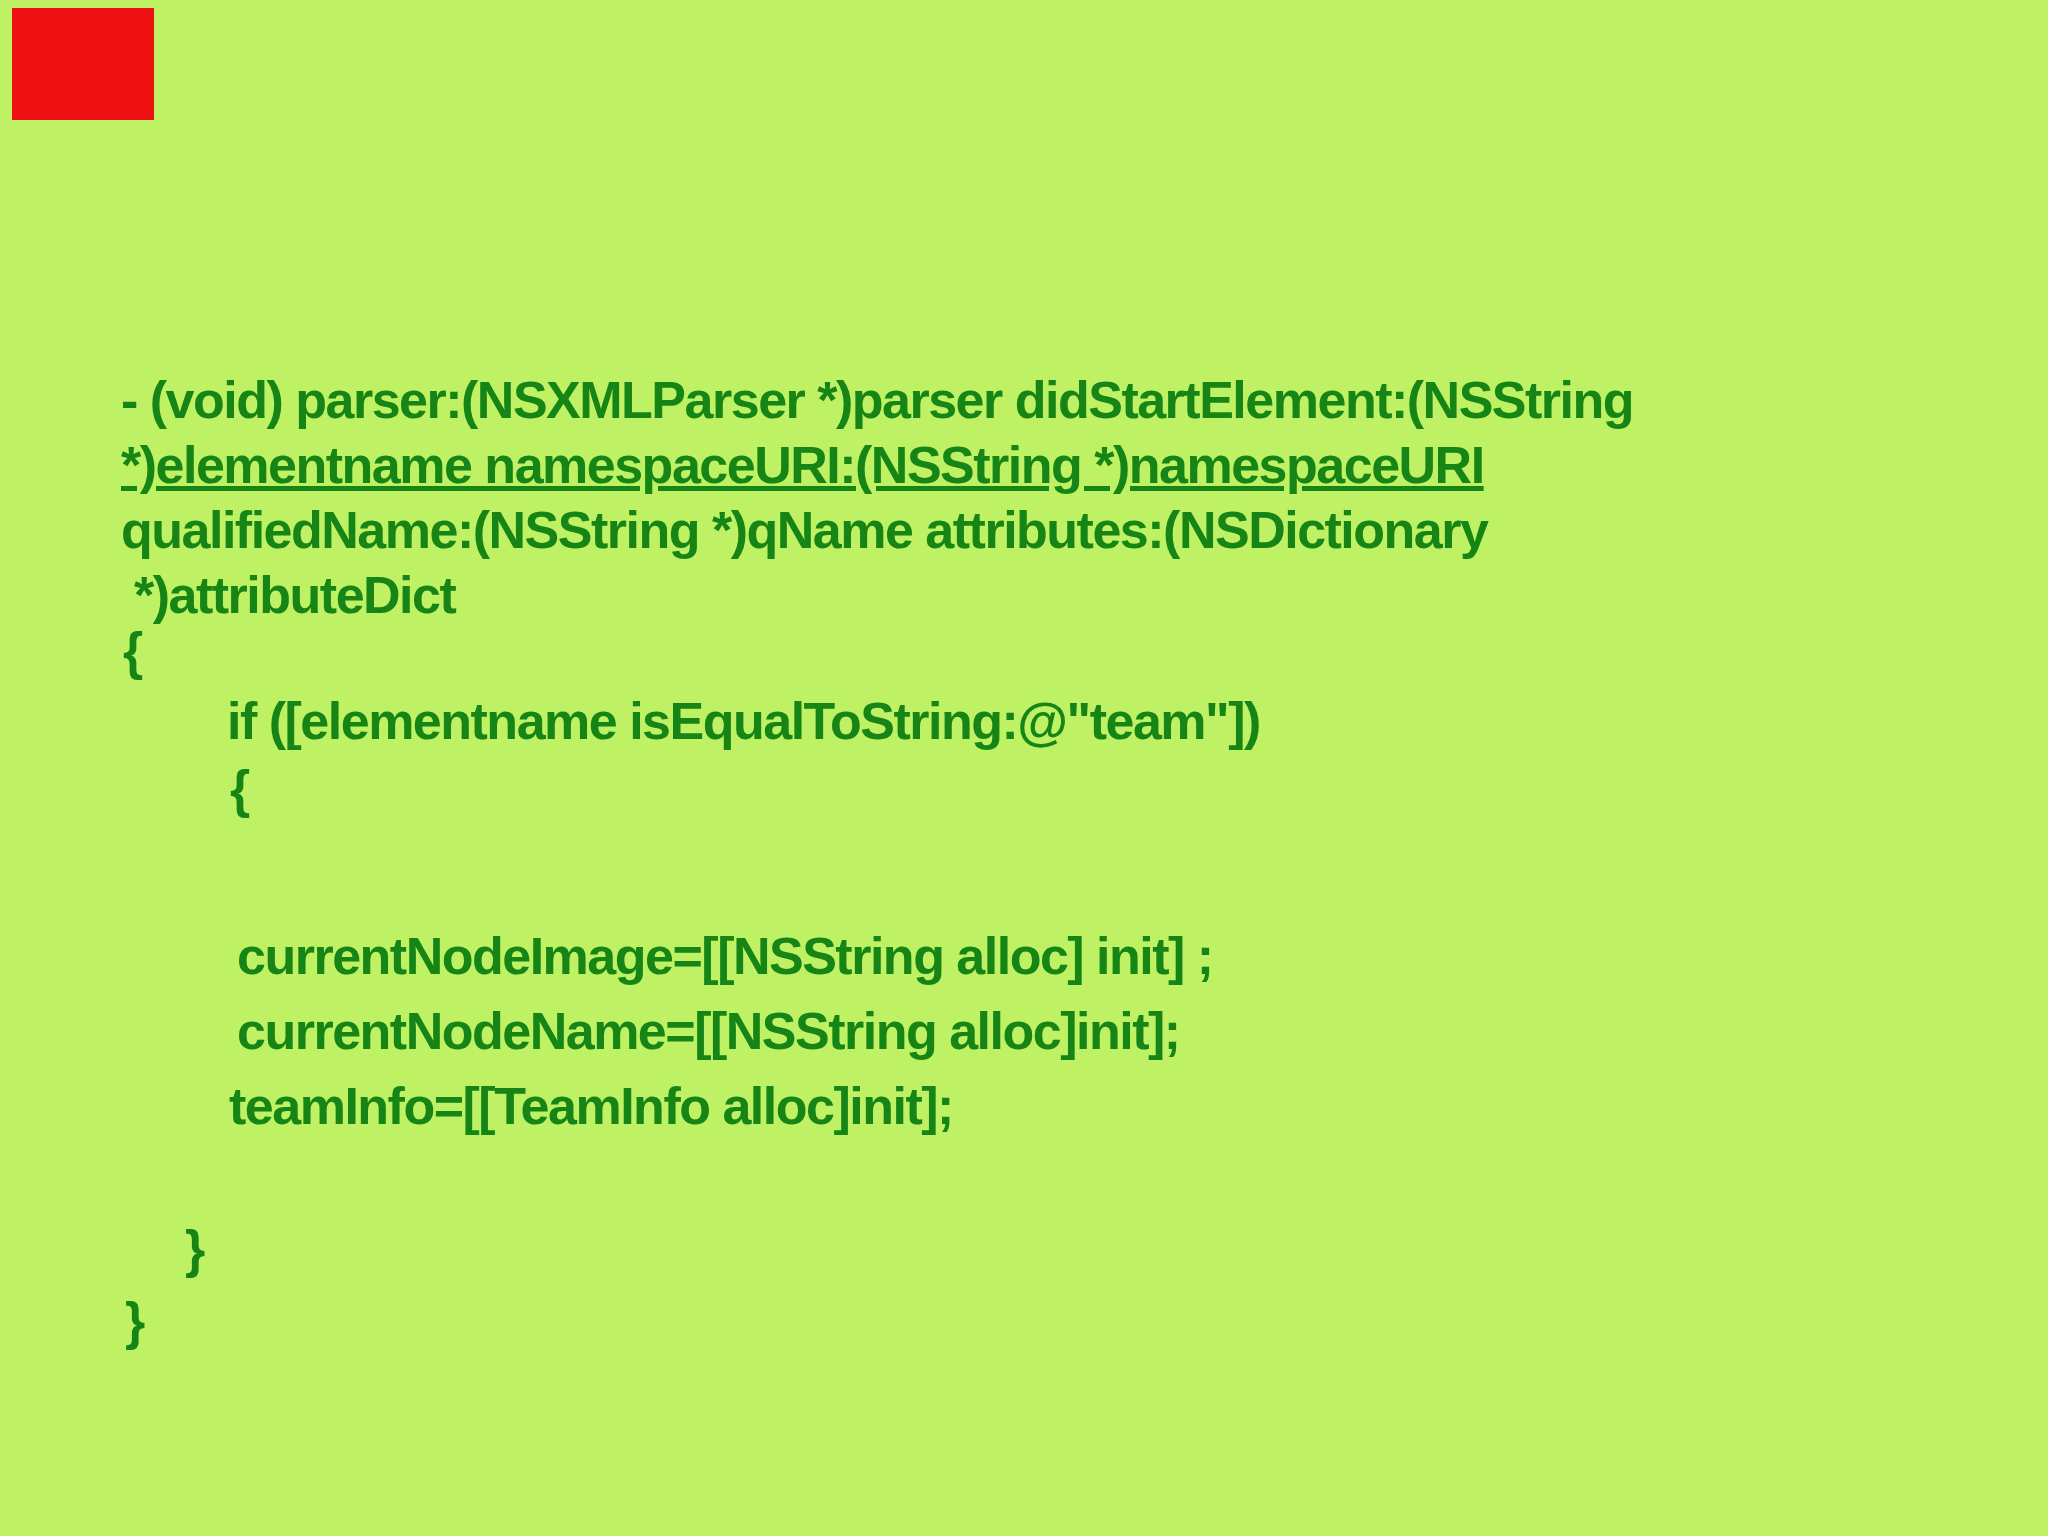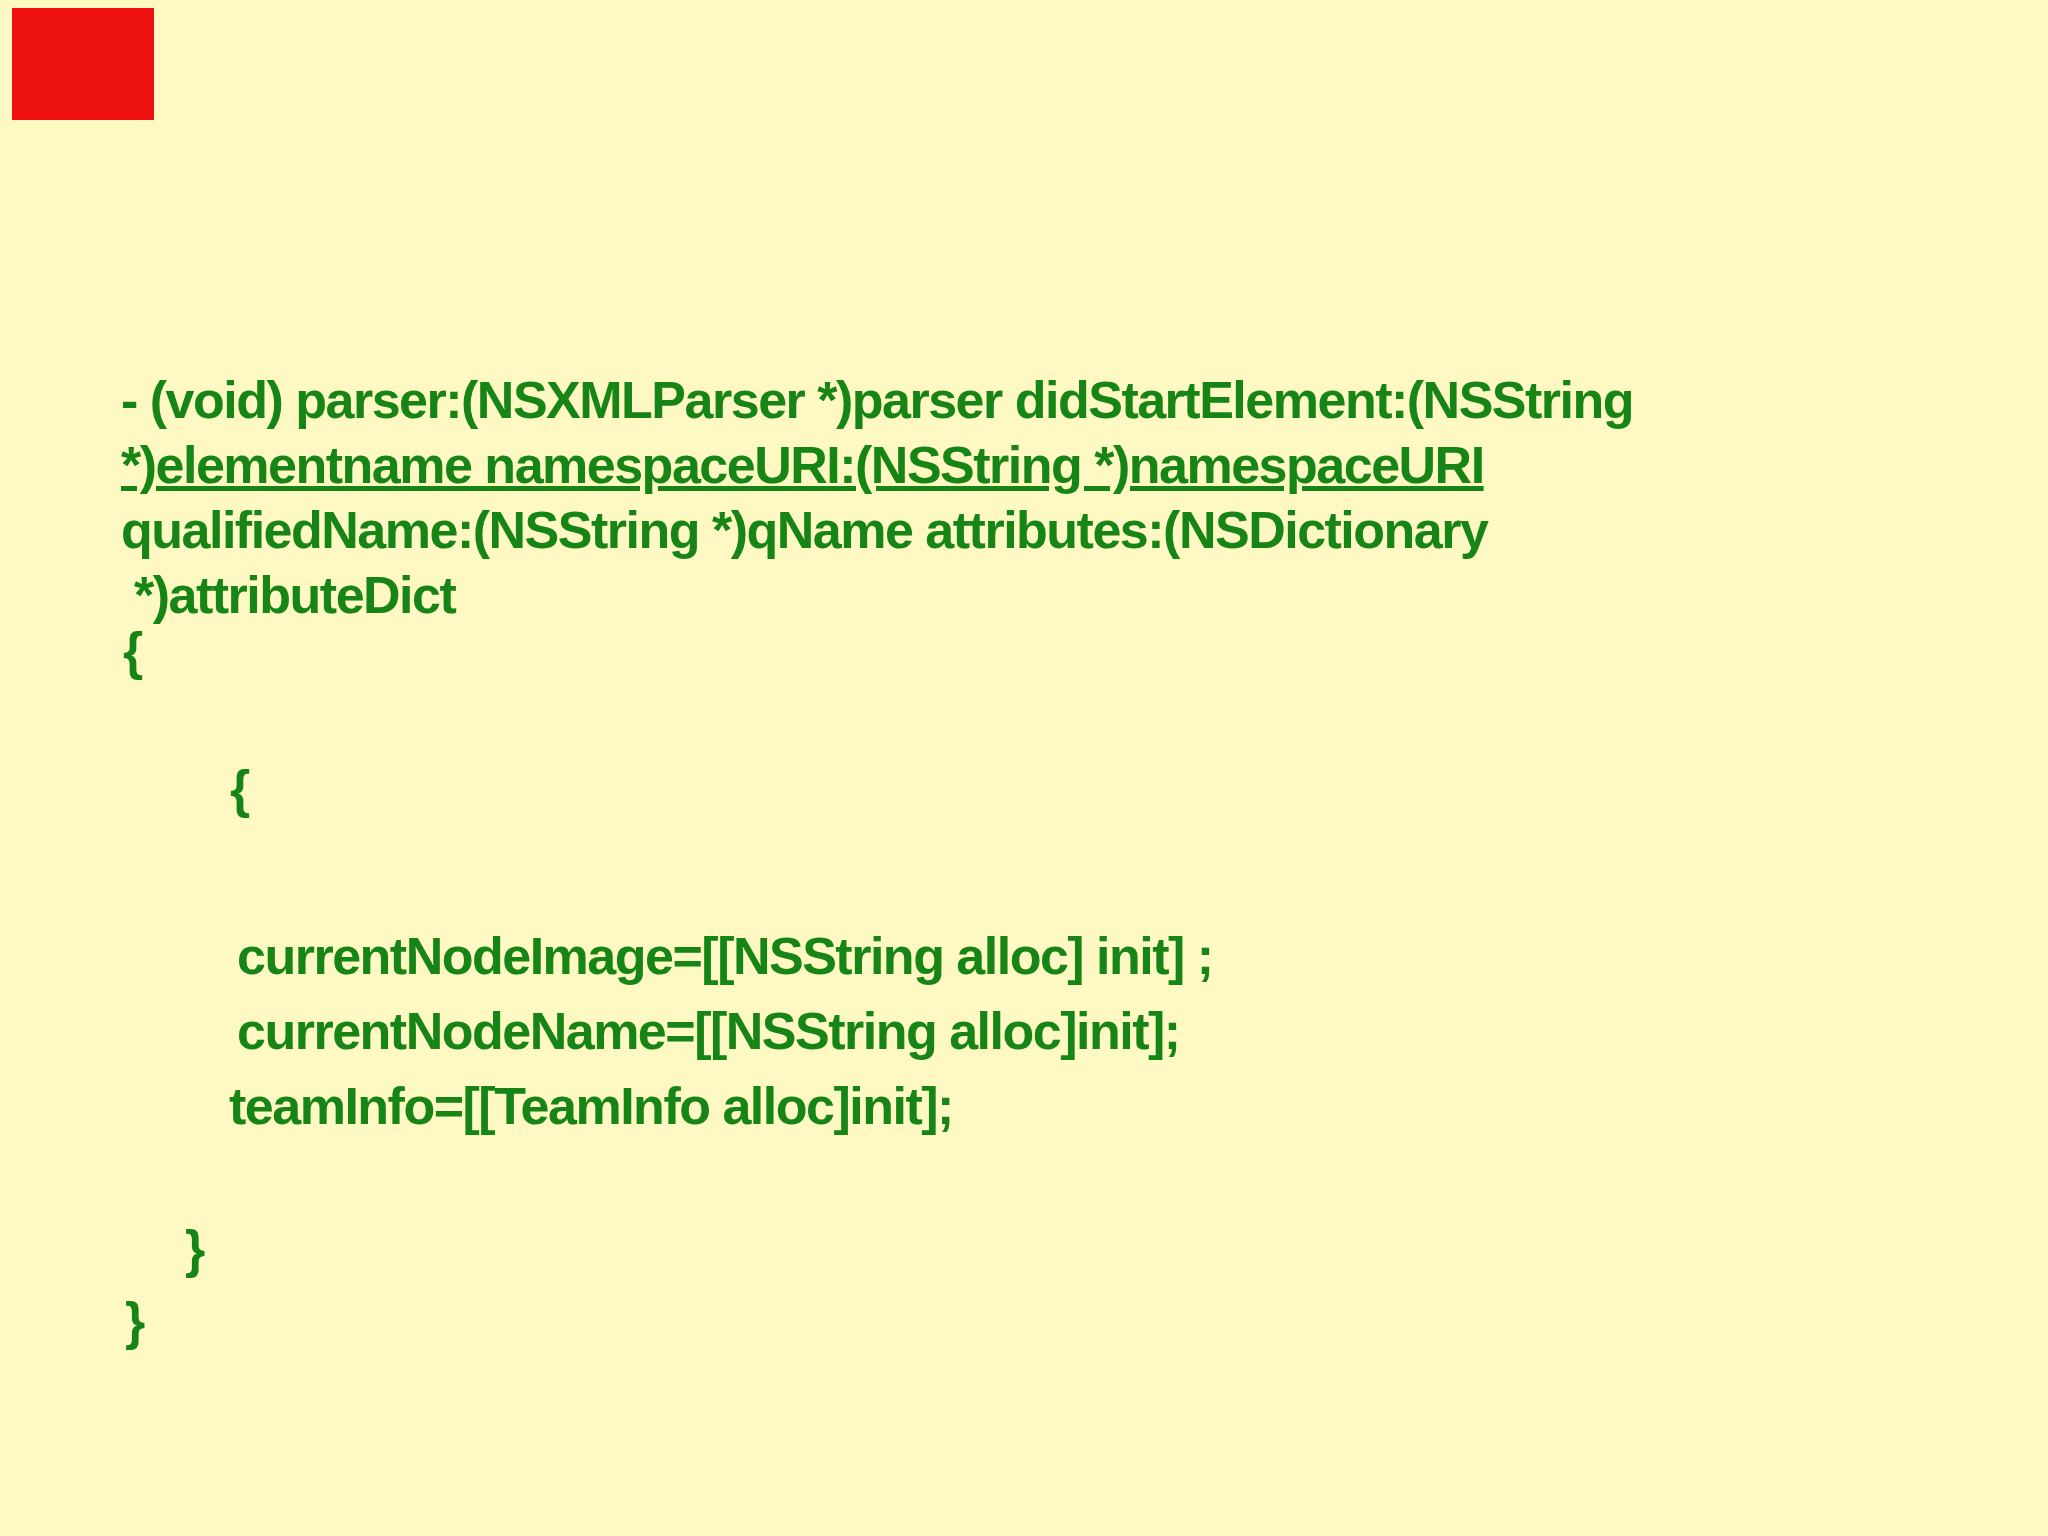--- a/index.html
+++ b/index.html
@@ -12,21 +12,21 @@
     background: #ffffff;
     position: relative;
     overflow: hidden;
     font-family: "Liberation Sans", sans-serif;
   }
   .slide {
     position: absolute;
     left: 0; top: 0;
     width: 2048px;
     height: 1536px;
-    background: #fef9c3;
+    background: #bef264;
   }
   .red-marker {
     position: absolute;
     left: 12px;
     top: 8px;
     width: 142px;
     height: 112px;
   }
   .code-layer {
     position: absolute;
@@ -63,20 +63,21 @@
 
   <div class="red-marker" style="background: rgb(238, 17, 17);"></div>
 
   <div class="code-layer" style="color: rgb(22, 133, 22);">
 
     <div class="code-line l0">- (void) parser:(NSXMLParser *)parser didStartElement:(NSString</div>
     <div class="code-line l1">*)elementname namespaceURI:(NSString *)namespaceURI</div>
     <div class="code-line l2">qualifiedName:(NSString *)qName attributes:(NSDictionary</div>
     <div class="code-line l3">*)attributeDict</div>
     <div class="code-line l4">{</div>
+    <div class="code-line l5">if ([elementname isEqualToString:@"team"])</div>
     <div class="code-line l6">{</div>
     <div class="code-line l7">currentNodeImage=[[NSString alloc] init] ;</div>
     <div class="code-line l8">currentNodeName=[[NSString alloc]init];</div>
     <div class="code-line l9">teamInfo=[[TeamInfo alloc]init];</div>
     <div class="code-line l10">}</div>
     <div class="code-line l11">}</div>
 
   </div>
 </div>
 

